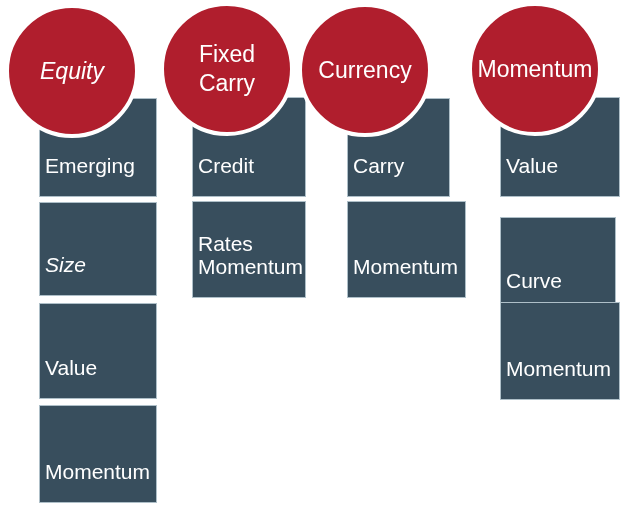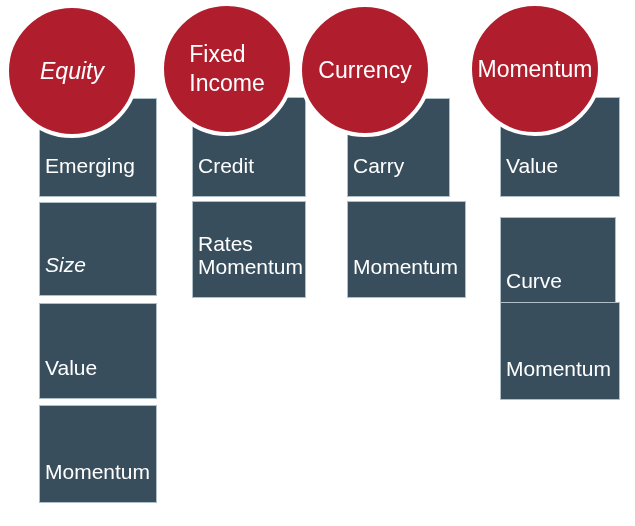--- a/index.html
+++ b/index.html
@@ -93,21 +93,21 @@
     <span class="clabel">Equity</span>
   </div>
 
   <div class="box b-fi-1">
     <span>Credit</span>
   </div>
   <div class="box b-fi-2">
     <span>Rates Momentum</span>
   </div>
   <div class="circle circle-fixed-income">
-    <span class="clabel">Fixed Income</span>
+    <span class="clabel">Fixed Carry</span>
   </div>
 
   <div class="box b-cu-1">
     <span>Carry</span>
   </div>
   <div class="box b-cu-2">
     <span>Momentum</span>
   </div>
   <div class="circle circle-currency">
     <span class="clabel">Currency</span>

